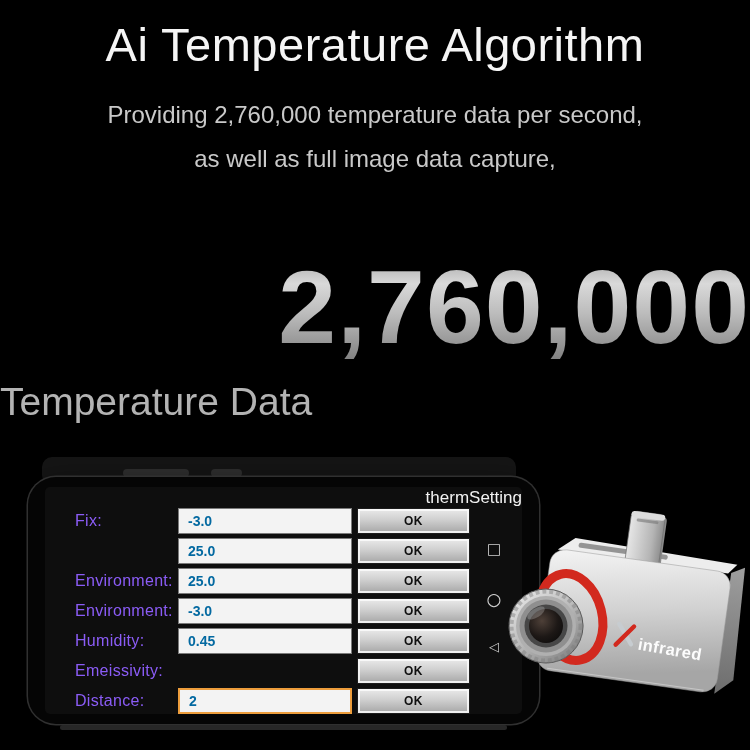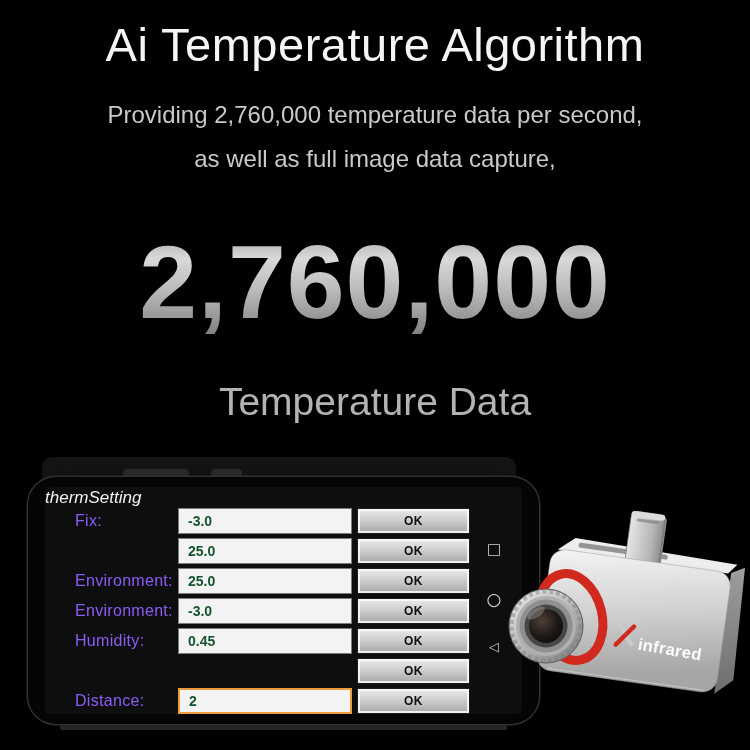--- a/index.html
+++ b/index.html
@@ -20,35 +20,35 @@
     font-size:47px; font-weight:400; letter-spacing:0.5px;
     color:#f5f5f5;
   }
   .hero-sub {
     position:absolute; top:93px; left:0; width:100%;
     text-align:center;
     font-size:24px; font-weight:400; color:#c9c9c9;
     line-height:43.5px;
   }
   .stat-value {
-    position:absolute; top:223px; left:0; width:100%;
-    text-align:center;
+    position:absolute; top:248px; left:0; width:100%;
+    text-align:right;
     font-size:104px; font-weight:700; letter-spacing:1px;
     color:#b5b5b5;
   }
   @supports ((-webkit-background-clip:text) or (background-clip:text)) {
     .stat-value {
       background:linear-gradient(180deg,#979797 0%,#d9d9d9 30%,#bcbcbc 55%,#787878 100%);
       -webkit-background-clip:text; background-clip:text;
       color:transparent;
     }
   }
   .stat-label {
     position:absolute; top:380px; left:0; width:100%;
-    text-align:center;
+    text-align:left;
     font-size:39px; font-weight:400; color:#b3b3b3;
   }
 
   
   .phone-top {
     position:absolute; left:42px; top:457px; width:474px; height:28px;
     background:#151515; border-radius:10px;
   }
   .hw-btn { position:absolute; background:#2f2f2f; border-radius:4px; height:8px; top:469px; }
   .hw-btn.volume { left:123px; width:66px; }
@@ -64,33 +64,33 @@
   .phone::after {
     content:''; position:absolute; left:32px; right:32px; bottom:-6px; height:5px;
     background:#272727; border-radius:3px;
   }
   .screen {
     position:absolute; left:17px; top:10px; width:477px; height:227px;
     background:#0e0e0e; border-radius:5px; overflow:hidden;
   }
   .screen-title {
     position:absolute; top:1px; left:0; width:100%;
-    text-align:left; font-size:17px; color:#f2f2f2; line-height:19px;font-style:italic;
+    text-align:right; font-size:17px; color:#f2f2f2; line-height:19px;
   }
   .form { position:absolute; left:0; top:19px; right:45px; bottom:0; }
   .row { position:relative; height:30px; }
   .row-label {
     position:absolute; left:30px; top:0; line-height:30px;
     font-size:16px; color:#8b5cf6; letter-spacing:0.3px;
   }
   .field {
     position:absolute; left:133px; top:2px; width:174px; height:26px;
     background:#f3f3f3; border:1px solid #7a7a7a;
     font-family:"Liberation Sans", sans-serif;
-    font-size:14px; font-weight:700; color:#14532d;
+    font-size:14px; font-weight:700; color:#0369a1;
     padding:0 4px 0 9px; outline:none;
   }
   .row.focused .field { border:2px solid #ed9d3c; }
   .ok-btn {
     position:absolute; left:312px; top:2px; width:113px; height:26px;
     background:linear-gradient(180deg,#eaeaea 0%,#cfcfcf 45%,#a6a6a6 100%);
     border:1px solid #1c1c1c;
     box-shadow:inset 0 0 0 2px rgba(250,250,250,.85);
     font-family:"Liberation Sans", sans-serif;
     font-size:12px; font-weight:700; color:#101010; letter-spacing:0.5px;
@@ -153,20 +153,21 @@
           <span class="row-label">Environment:</span>
           <input class="field" value="-3.0" style="">
           <button class="ok-btn">OK</button>
         </div>
         <div class="row">
           <span class="row-label">Humidity:</span>
           <input class="field" value="0.45" style="">
           <button class="ok-btn">OK</button>
         </div>
         <div class="row">
+          <span class="row-label">Emeissivity:</span>
           <button class="ok-btn">OK</button>
         </div>
         <div class="row focused">
           <span class="row-label">Distance:</span>
           <input class="field" value="2" style="">
           <button class="ok-btn">OK</button>
         </div>
       </div>
 
       <div class="nav">

